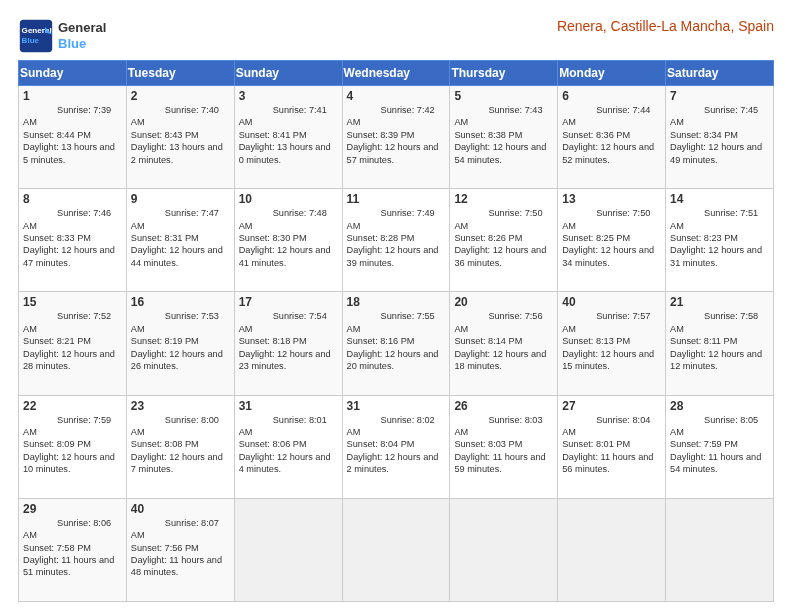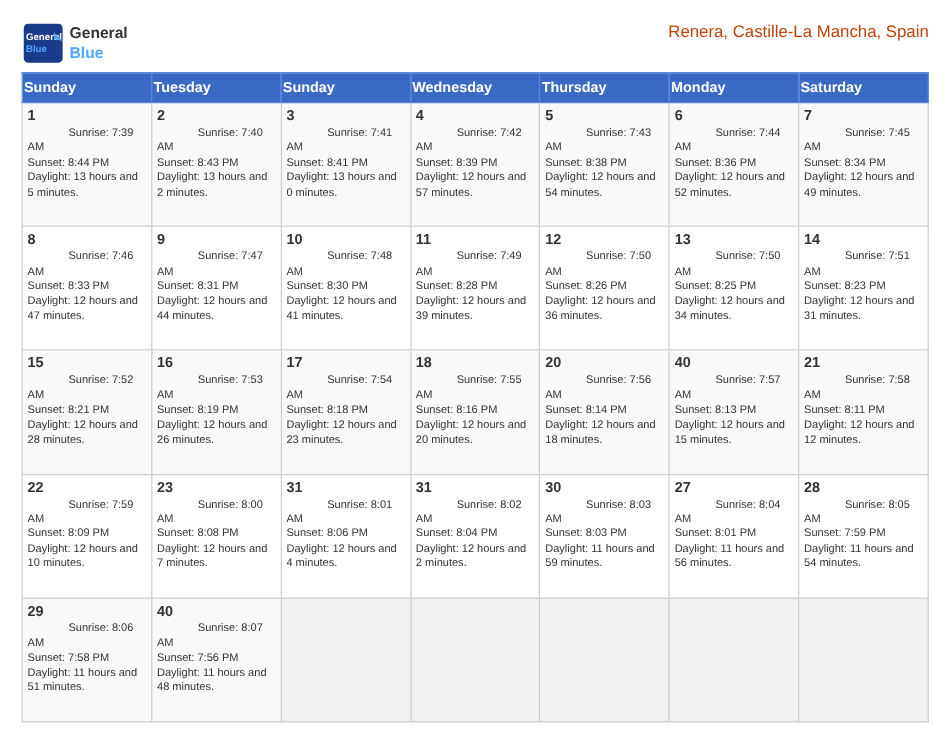--- a/index.html
+++ b/index.html
@@ -153,21 +153,21 @@
           <td><span class="day-num">18</span><span class="cell-text">Sunrise: 7:55 AM<br>Sunset: 8:16 PM<br>Daylight: 12 hours and 20 minutes.</span></td>
           <td><span class="day-num">20</span><span class="cell-text">Sunrise: 7:56 AM<br>Sunset: 8:14 PM<br>Daylight: 12 hours and 18 minutes.</span></td>
           <td><span class="day-num">40</span><span class="cell-text">Sunrise: 7:57 AM<br>Sunset: 8:13 PM<br>Daylight: 12 hours and 15 minutes.</span></td>
           <td><span class="day-num">21</span><span class="cell-text">Sunrise: 7:58 AM<br>Sunset: 8:11 PM<br>Daylight: 12 hours and 12 minutes.</span></td>
         </tr>
         <tr>
           <td><span class="day-num">22</span><span class="cell-text">Sunrise: 7:59 AM<br>Sunset: 8:09 PM<br>Daylight: 12 hours and 10 minutes.</span></td>
           <td><span class="day-num">23</span><span class="cell-text">Sunrise: 8:00 AM<br>Sunset: 8:08 PM<br>Daylight: 12 hours and 7 minutes.</span></td>
           <td><span class="day-num">31</span><span class="cell-text">Sunrise: 8:01 AM<br>Sunset: 8:06 PM<br>Daylight: 12 hours and 4 minutes.</span></td>
           <td><span class="day-num">31</span><span class="cell-text">Sunrise: 8:02 AM<br>Sunset: 8:04 PM<br>Daylight: 12 hours and 2 minutes.</span></td>
-          <td><span class="day-num">30</span><span class="cell-text">Sunrise: 8:03 AM<br>Sunset: 8:03 PM<br>Daylight: 11 hours and 59 minutes.</span></td>
+          <td><span class="day-num">26</span><span class="cell-text">Sunrise: 8:03 AM<br>Sunset: 8:03 PM<br>Daylight: 11 hours and 59 minutes.</span></td>
           <td><span class="day-num">27</span><span class="cell-text">Sunrise: 8:04 AM<br>Sunset: 8:01 PM<br>Daylight: 11 hours and 56 minutes.</span></td>
           <td><span class="day-num">28</span><span class="cell-text">Sunrise: 8:05 AM<br>Sunset: 7:59 PM<br>Daylight: 11 hours and 54 minutes.</span></td>
         </tr>
         <tr>
           <td><span class="day-num">29</span><span class="cell-text">Sunrise: 8:06 AM<br>Sunset: 7:58 PM<br>Daylight: 11 hours and 51 minutes.</span></td>
           <td><span class="day-num">40</span><span class="cell-text">Sunrise: 8:07 AM<br>Sunset: 7:56 PM<br>Daylight: 11 hours and 48 minutes.</span></td>
           <td class="empty-cell"></td>
           <td class="empty-cell"></td>
           <td class="empty-cell"></td>
           <td class="empty-cell"></td>

